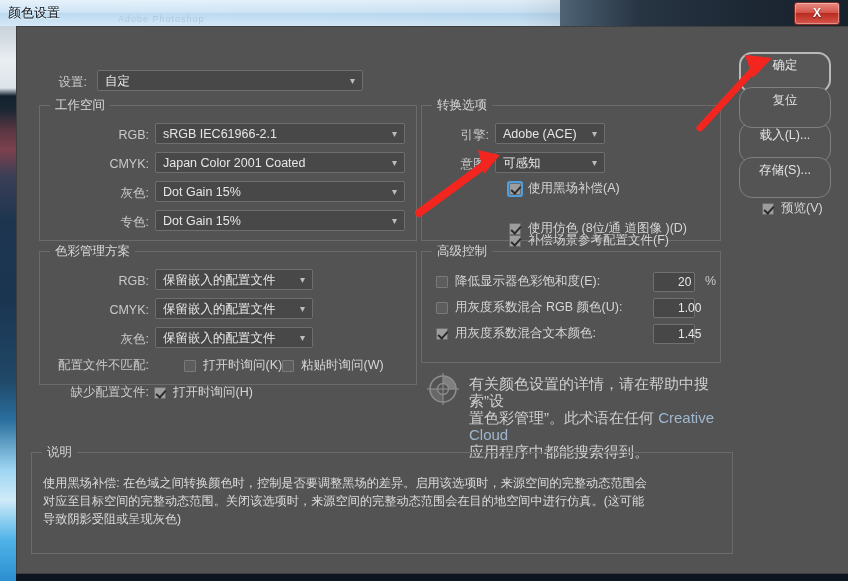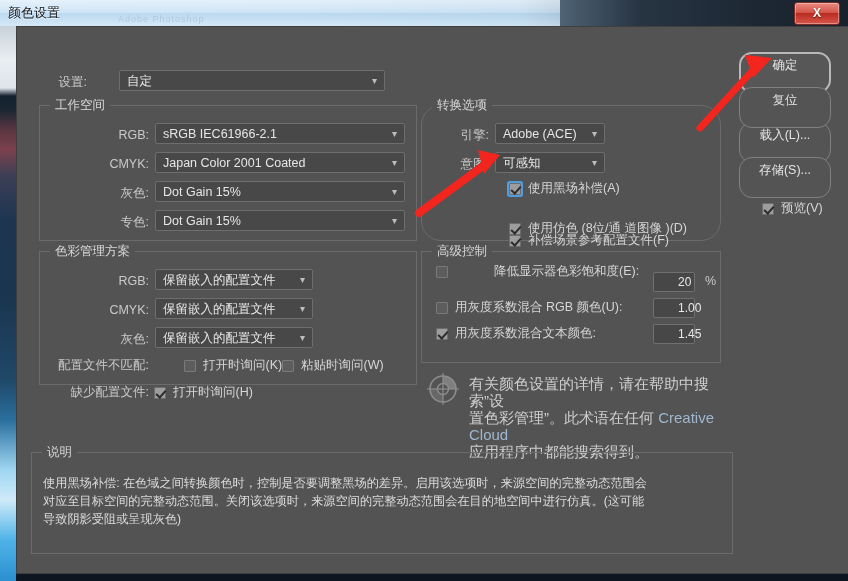--- a/index.html
+++ b/index.html
@@ -137,21 +137,21 @@
   <div class="win-title">
     <div class="win-title-text">颜色设置</div>
     <div class="win-title-ghost">Adobe Photoshop</div>
     <div class="close-btn">X</div>
   </div>
 
   <div class="dialog">
     <div class="dialog-inner">
 
       <div class="lbl" style="left:22px;top:47px;width:48px;">设置:</div>
-      <div class="sel" style="left:80px;top:43px;width:266px;margin-left:22px;">
+      <div class="sel" style="left:80px;top:43px;width:266px;">
         <span>自定</span>
         <span class="cv">▾</span>
       </div>
 
       <div class="group" style="left:22px;top:78px;width:376px;height:134px;">
         <div class="group-title">工作空间</div>
       </div>
       <div class="lbl" style="left:56px;top:100px;width:76px;">RGB:</div>
       <div class="sel" style="left:138px;top:96px;width:250px;">
         <span>sRGB IEC61966-2.1</span>
@@ -201,21 +201,21 @@
         <span class="cb off"></span>
         <span class="cbtxt">粘贴时询问(W)</span>
       </div>
 
       <div class="lbl" style="left:20px;top:357px;width:112px;">缺少配置文件:</div>
       <div class="cbwrap" style="left:137px;top:357px;">
         <span class="cb on"></span>
         <span class="cbtxt">打开时询问(H)</span>
       </div>
 
-      <div class="group" style="left:404px;top:78px;width:298px;height:134px;border-radius:20px;">
+      <div class="group" style="left:404px;top:78px;width:298px;height:134px;">
         <div class="group-title">转换选项</div>
       </div>
       <div class="lbl" style="left:416px;top:100px;width:56px;">引擎:</div>
       <div class="sel" style="left:478px;top:96px;width:110px;">
         <span>Adobe (ACE)</span>
         <span class="cv">▾</span>
       </div>
       <div class="lbl" style="left:416px;top:129px;width:56px;">意图:</div>
       <div class="sel" style="left:478px;top:125px;width:110px;">
         <span>可感知</span>
@@ -231,21 +231,21 @@
         <span class="cbtxt">使用仿色 (8位/通 道图像 )(D)</span>
       </div>
       <div class="cbwrap" style="left:492px;top:205px;">
         <span class="cb on"></span>
         <span class="cbtxt">补偿场景参考配置文件(F)</span>
       </div>
 
       <div class="group" style="left:404px;top:224px;width:298px;height:110px;">
         <div class="group-title">高级控制</div>
       </div>
-      <div class="cbwrap" style="left:419px;top:236px;gap:39px;">
+      <div class="cbwrap" style="left:419px;top:246px;">
         <span class="cb off"></span>
         <span class="cbtxt">降低显示器色彩饱和度(E):</span>
       </div>
       <div class="num" style="left:636px;top:245px;width:42px;">20</div>
       <div class="lbl" style="left:688px;top:246px;width:20px;text-align:left;">%</div>
 
       <div class="cbwrap" style="left:419px;top:272px;">
         <span class="cb off"></span>
         <span class="cbtxt">用灰度系数混合 RGB 颜色(U):</span>
       </div>

